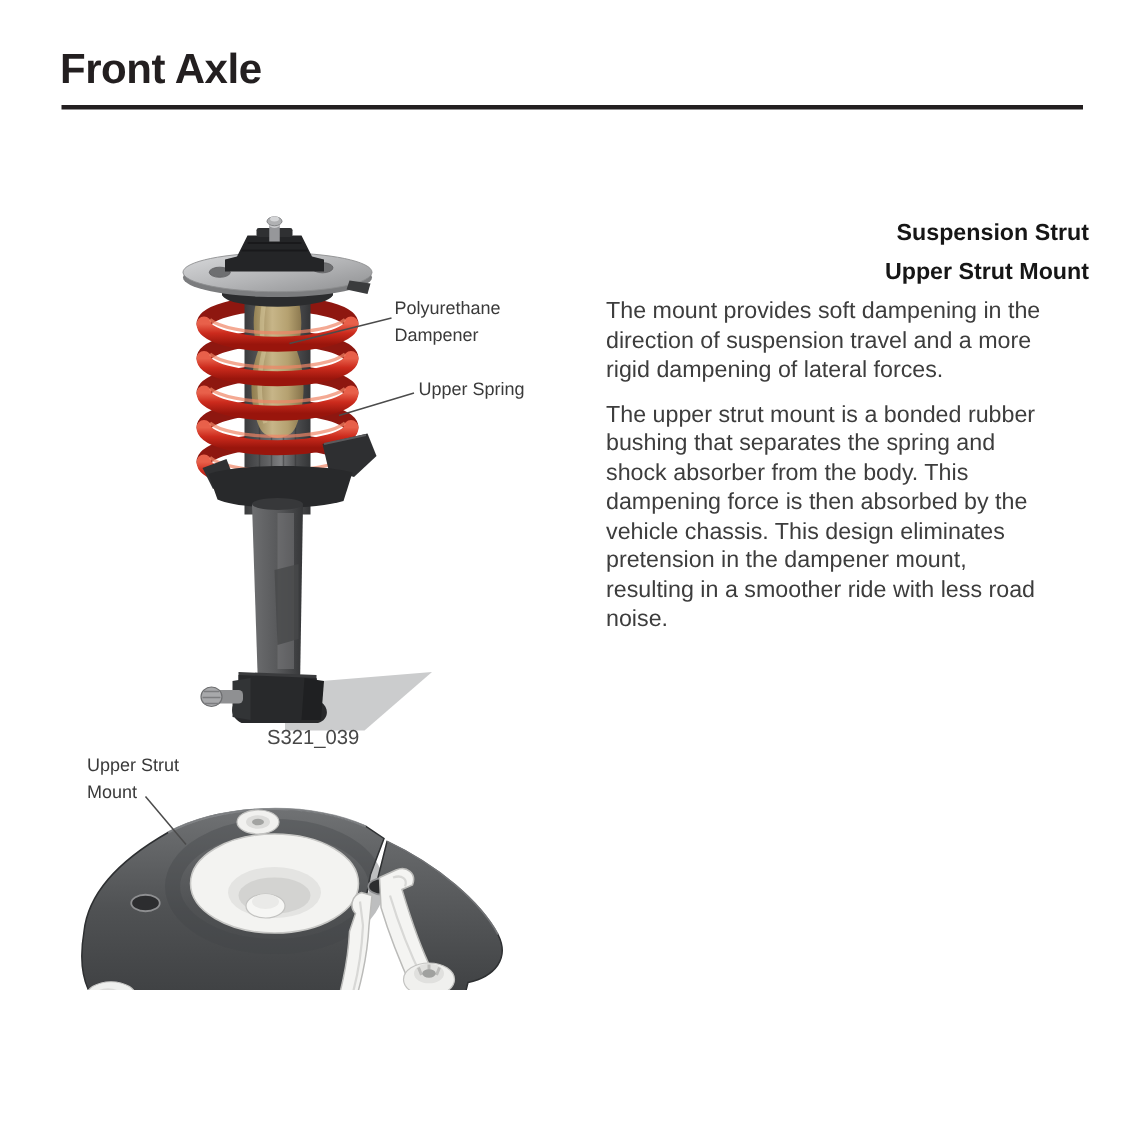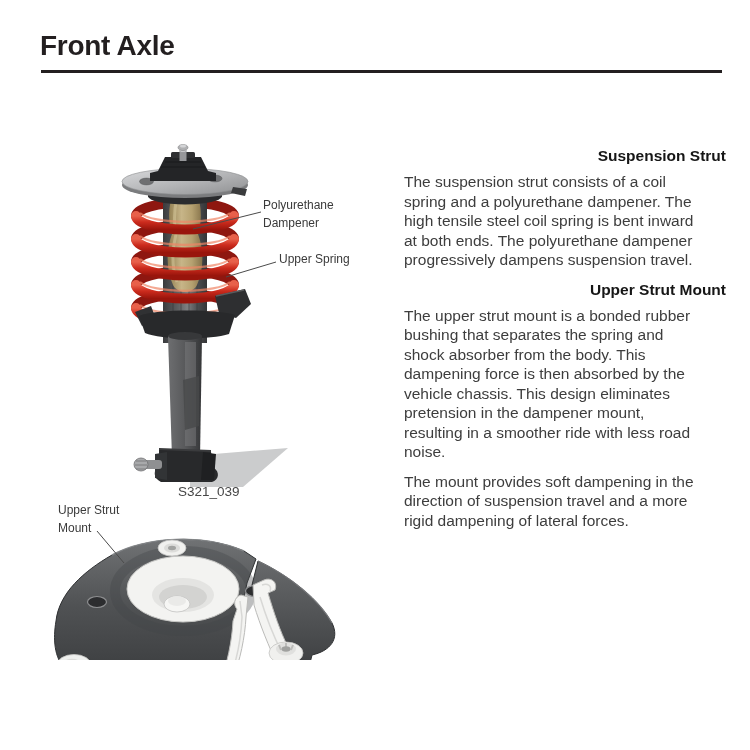--- a/index.html
+++ b/index.html
@@ -241,35 +241,30 @@
 
   <svg class="overlay" width="750" height="750" viewBox="0 0 750 750">
     <line class="leader" x1="261" y1="212" x2="193" y2="229"></line>
     <line class="leader" x1="276" y1="262" x2="226" y2="277"></line>
     <line class="leader" x1="97" y1="531" x2="124" y2="563"></line>
   </svg>
 
   <div class="text-col">
     <section>
       <h3>Suspension Strut</h3>
-      <p>The suspension strut consists of a coil
-spring and a polyurethane dampener. The
-high tensile steel coil spring is bent inward
-at both ends. The polyurethane dampener
-progressively dampens suspension travel.</p>
     </section>
     <section>
       <h3>Upper Strut Mount</h3>
+      <p>The mount provides soft dampening in the
+direction of suspension travel and a more
+rigid dampening of lateral forces.</p>
       <p>The upper strut mount is a bonded rubber
 bushing that separates the spring and
 shock absorber from the body. This
 dampening force is then absorbed by the
 vehicle chassis. This design eliminates
 pretension in the dampener mount,
 resulting in a smoother ride with less road
 noise.</p>
-      <p>The mount provides soft dampening in the
-direction of suspension travel and a more
-rigid dampening of lateral forces.</p>
     </section>
   </div>
 
 </div>
 
 </body></html>

